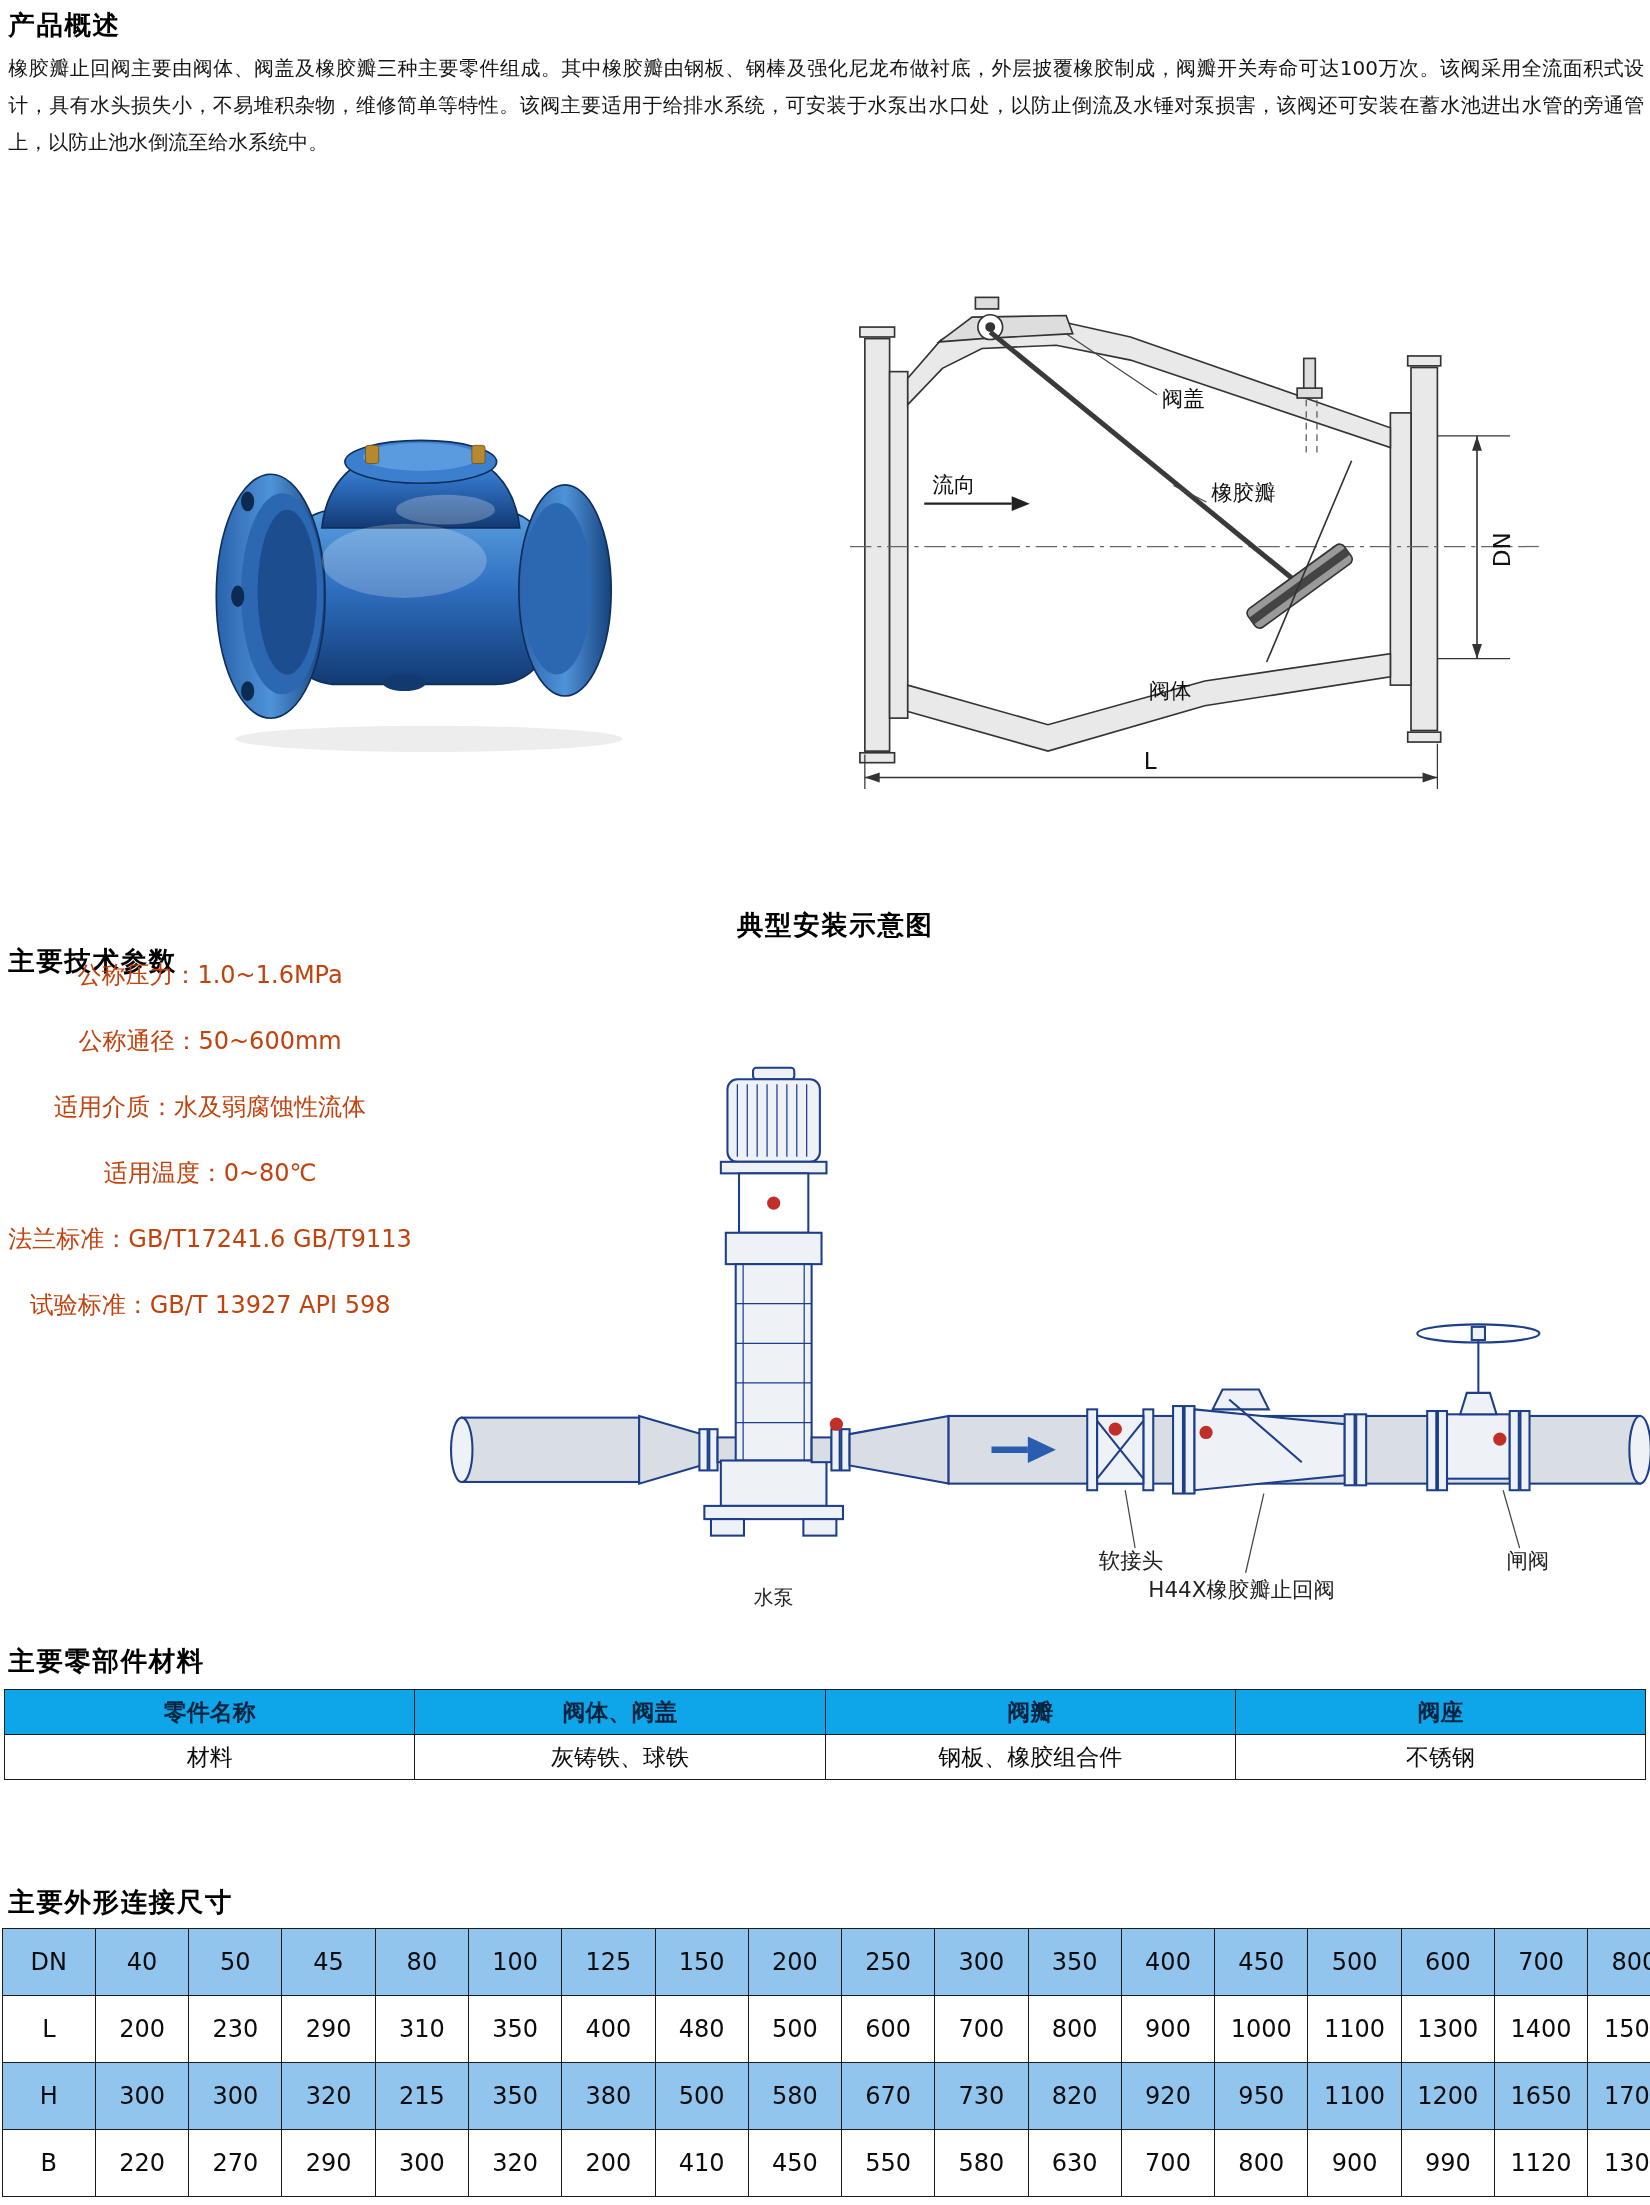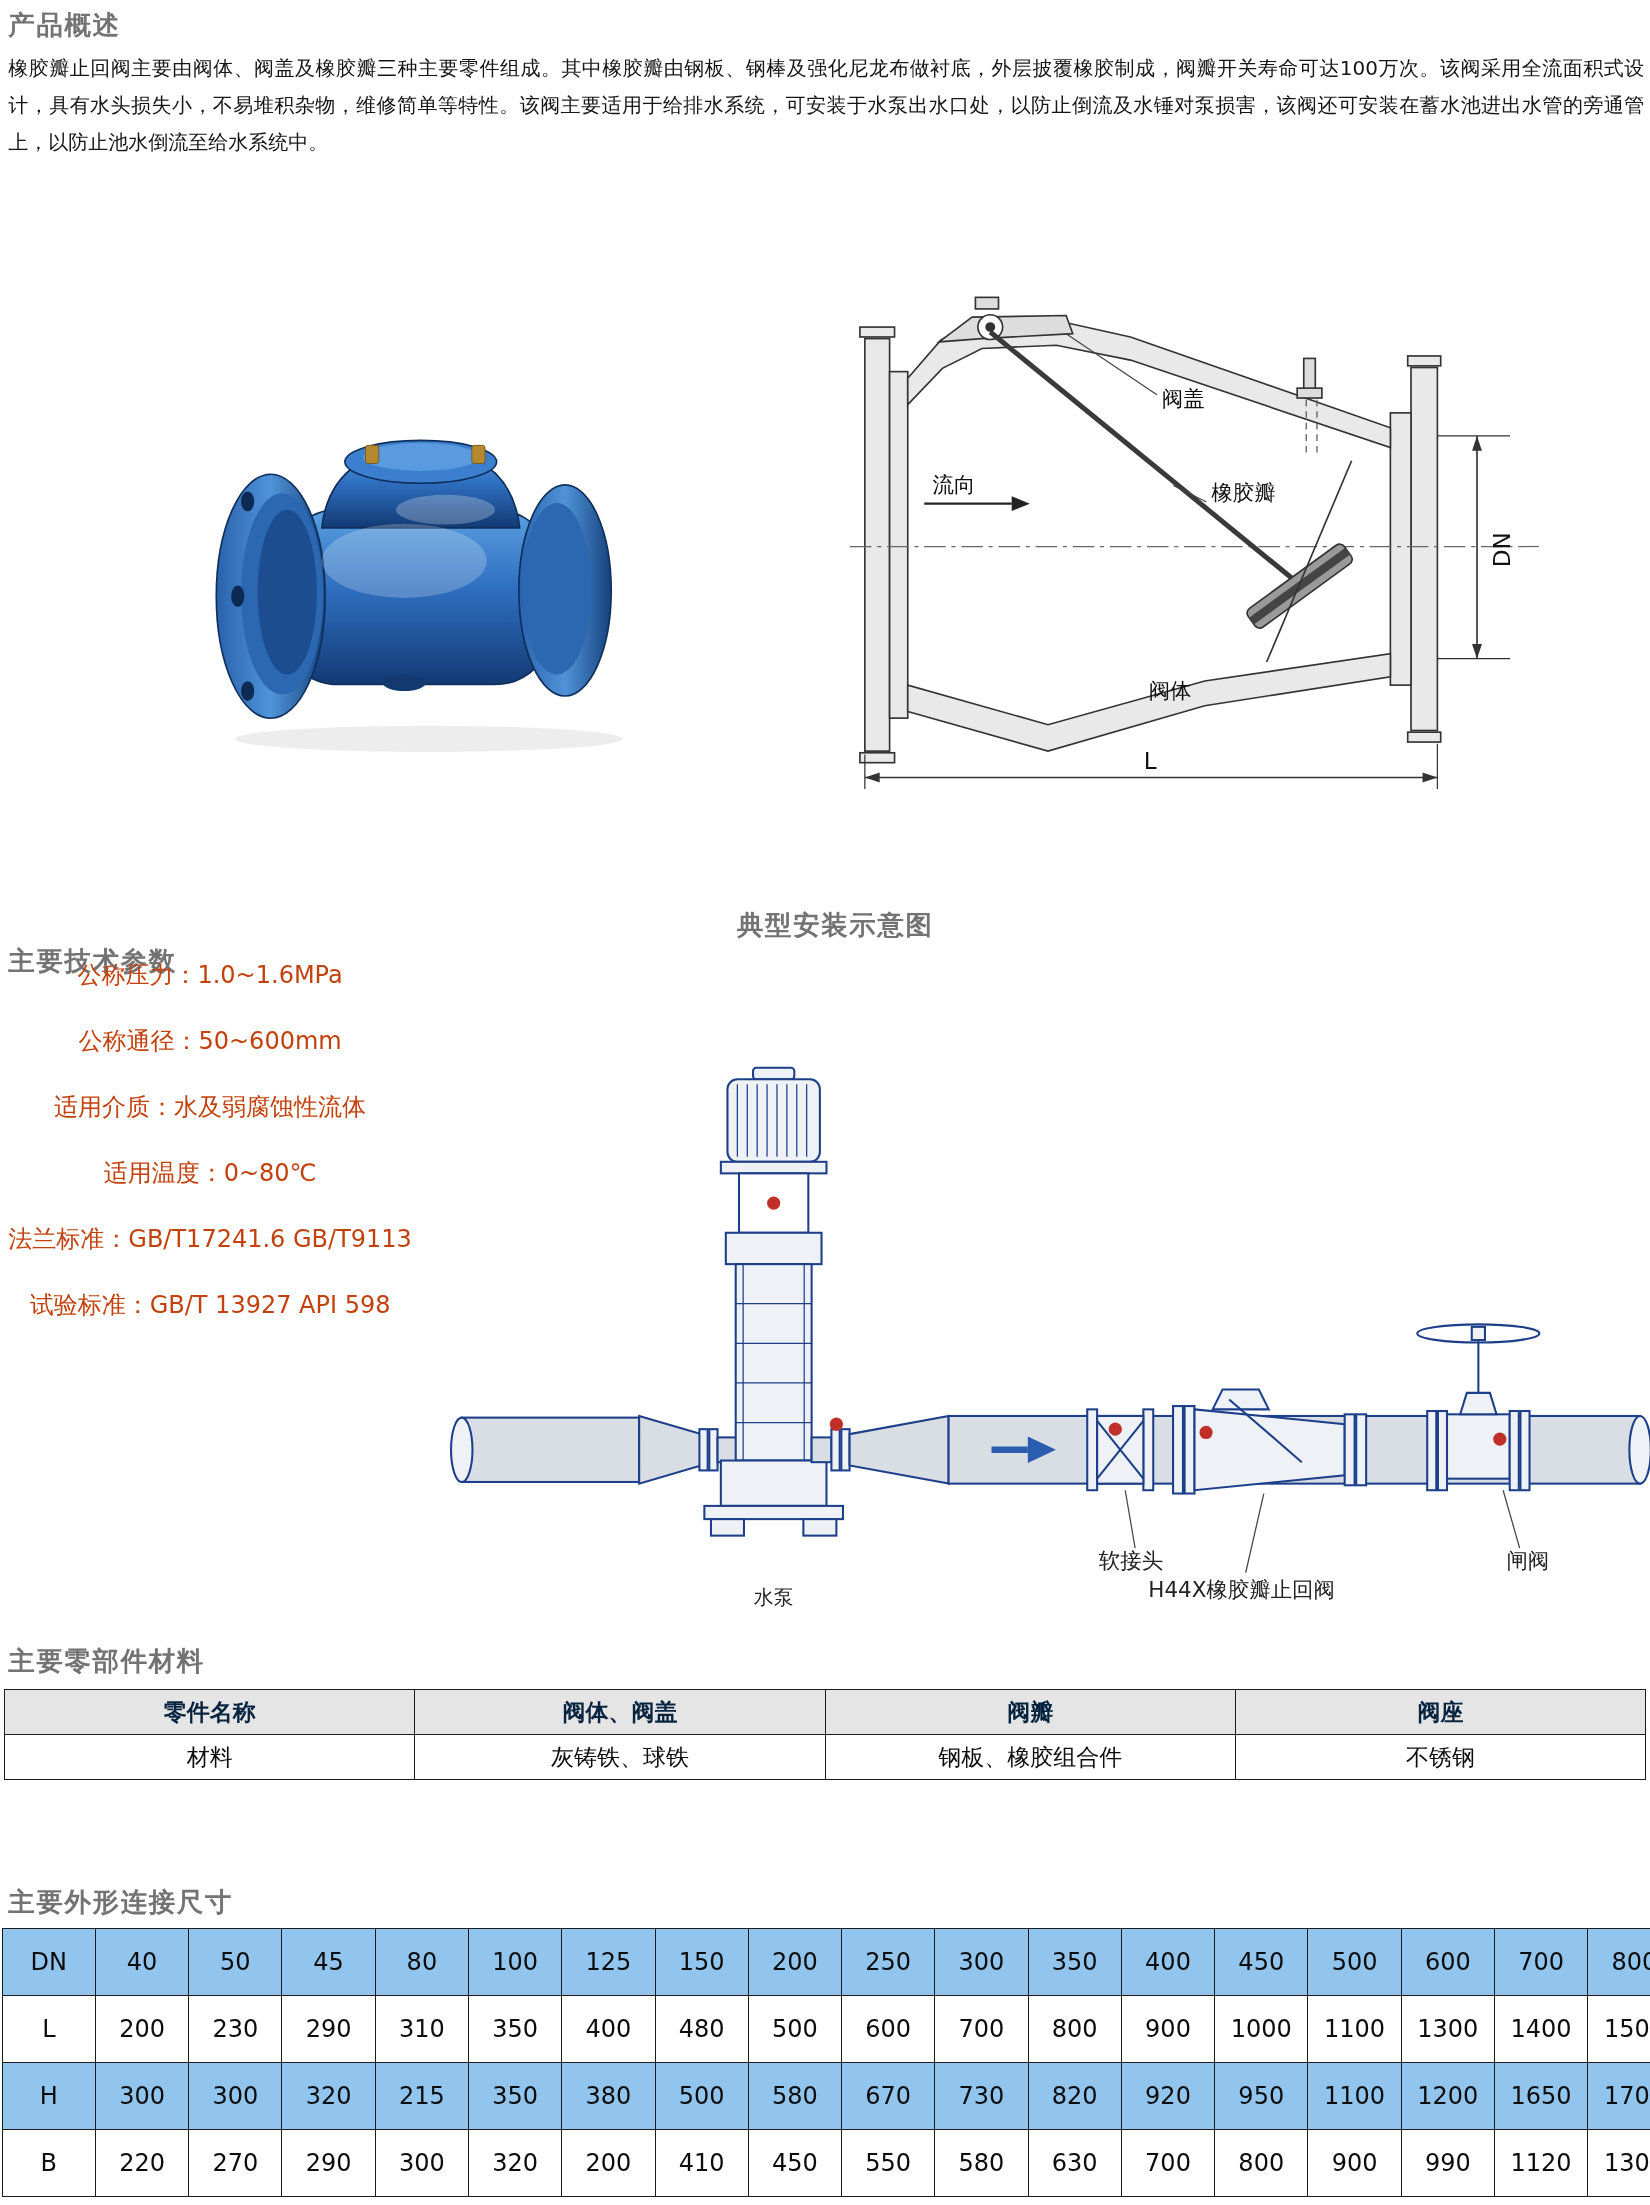--- a/index.html
+++ b/index.html
@@ -1,37 +1,37 @@
 <!DOCTYPE html>
 <html style="font-size:13.2px"><head>
 <meta charset="utf-8">
 <style>
   * { margin:0; padding:0; box-sizing:border-box; }
   html,body { background:#ffffff; }
   body { font-family:"DejaVu Sans","Liberation Sans",sans-serif; color:#1a1a1a; }
   .page { position:relative; width:1651px; height:2205px; background:#ffffff; overflow:hidden; }
 
-  .sec-title { position:absolute; font-size:26.4px; font-weight:bold; color:#737373; letter-spacing:1.7px; white-space:nowrap; }
+  .sec-title { position:absolute; font-size:26.4px; font-weight:bold; color:#000000; letter-spacing:1.7px; white-space:nowrap; }
 
   .overview-body {
     position:absolute; left:8.3px; top:50px; width:1636px;
     font-size:20px; line-height:37px; text-align:justify; color:#151515;
   }
 
   .params { position:absolute; left:8.3px; top:959px; list-style:none; }
   .params li { font-size:24px; color:#c2410c; margin-bottom:34px; white-space:nowrap;text-align:center; }
 
   svg text { font-family:"DejaVu Sans","Liberation Sans",sans-serif; }
 
   table { border-collapse:collapse; table-layout:fixed; }
   td { border:1.7px solid #1b1b1b; text-align:center; vertical-align:middle; color:#0c0c0c; }
 
   .materials-table { position:absolute; left:4.1px; top:1689px; width:1642px; }
   .materials-table td { height:45px; font-size:23px; }
-  .materials-table tr.head td { background:#e5e5e5; font-weight:bold; color:#06233f; }
+  .materials-table tr.head td { background:#0ea5e9; font-weight:bold; color:#06233f; }
 
   .dims-table { position:absolute; left:1.7px; top:1928px; width:1680px; }
   .dims-table td { height:67px; font-size:24px; }
   .dims-table tr.blue td { background:#92c5ee; }
 
   .abs { position:absolute; }
 </style>
 </head>
 <body>
 

